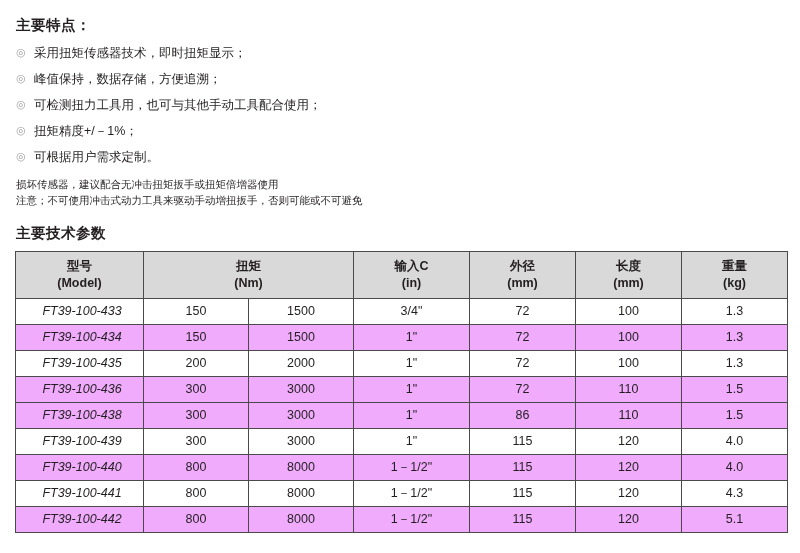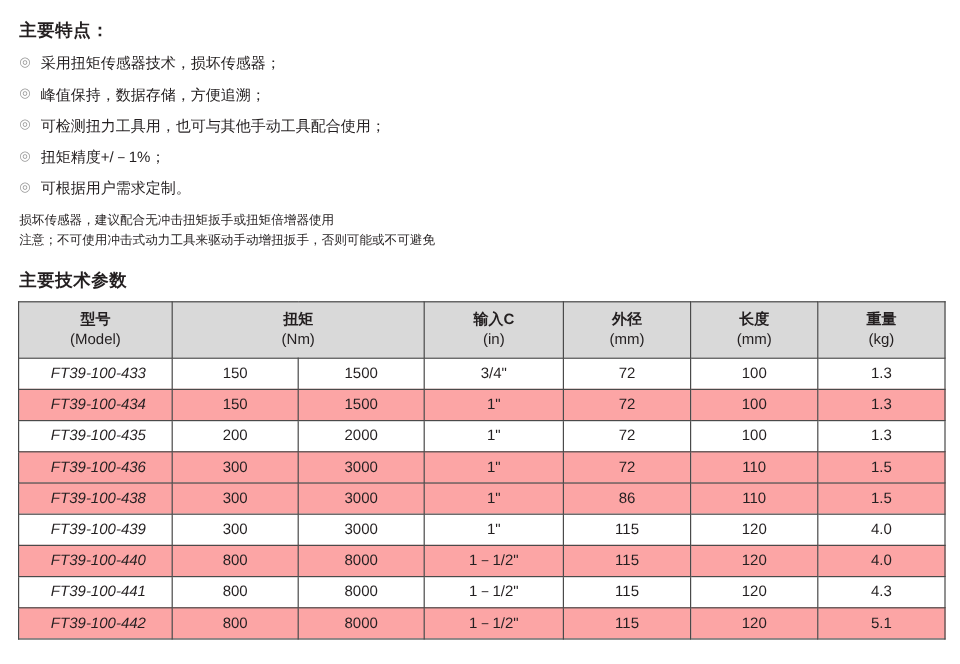--- a/index.html
+++ b/index.html
@@ -83,43 +83,43 @@
     background: #d9d9d9;
     font-weight: bold;
     padding: 6px 2px;
     line-height: 1.35;
   }
   table.spec tbody td {
     height: 25px;
     padding: 0 2px;
   }
   table.spec tbody tr.shade td {
-    background: #fca5a5;
+    background: #f0abfc;
   }
   td.model {
     text-align: left;
     padding-left: 7px !important;
     font-style: italic;
   }
   .hdr-line2 {
     display: block;
-    font-weight: normal;
+    font-weight: bold;
   }
 </style>
 </head>
 <body>
 
 <div class="page">
 
   <div class="section-title">主要特点：</div>
 
   <ul class="features">
     <li>
       <span class="bullet">◎</span>
-      <span class="feature-text">采用扭矩传感器技术，损坏传感器；</span>
+      <span class="feature-text">采用扭矩传感器技术，即时扭矩显示；</span>
     </li>
     <li>
       <span class="bullet">◎</span>
       <span class="feature-text">峰值保持，数据存储，方便追溯；</span>
     </li>
     <li>
       <span class="bullet">◎</span>
       <span class="feature-text">可检测扭力工具用，也可与其他手动工具配合使用；</span>
     </li>
     <li>

